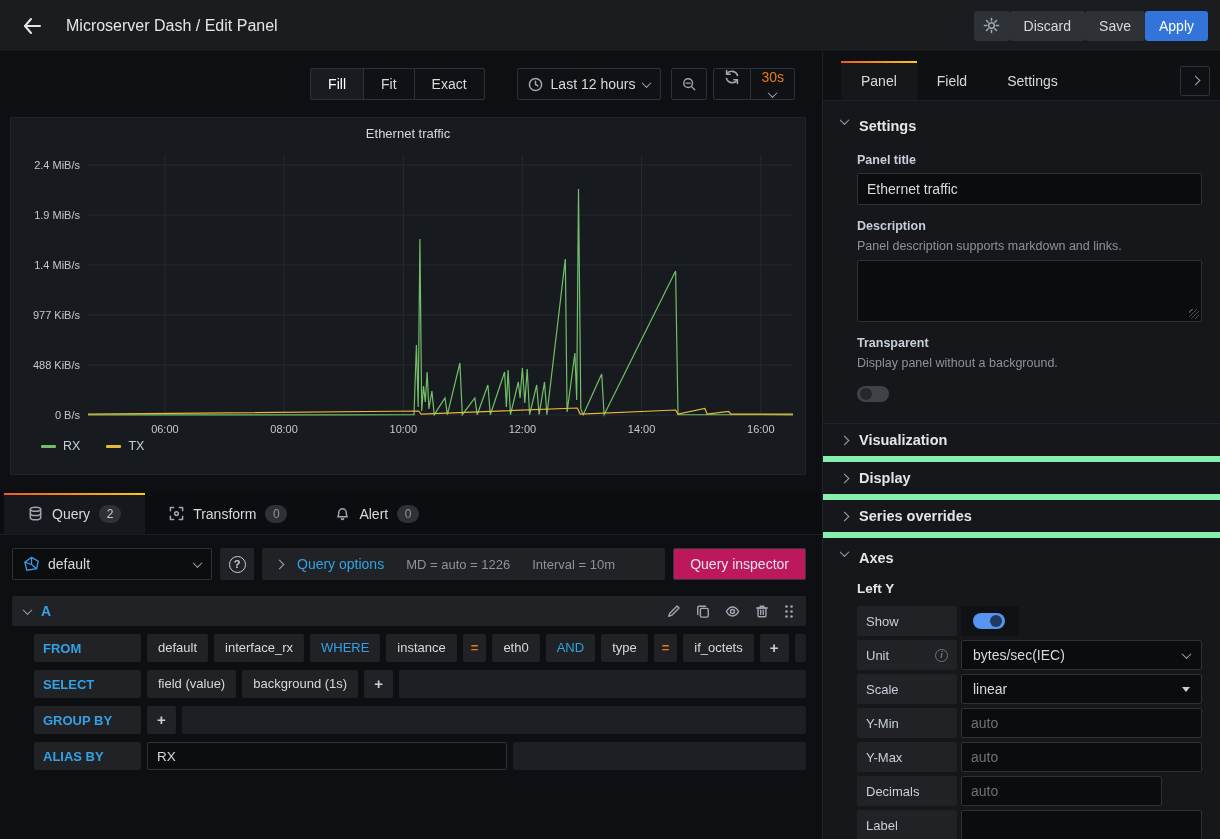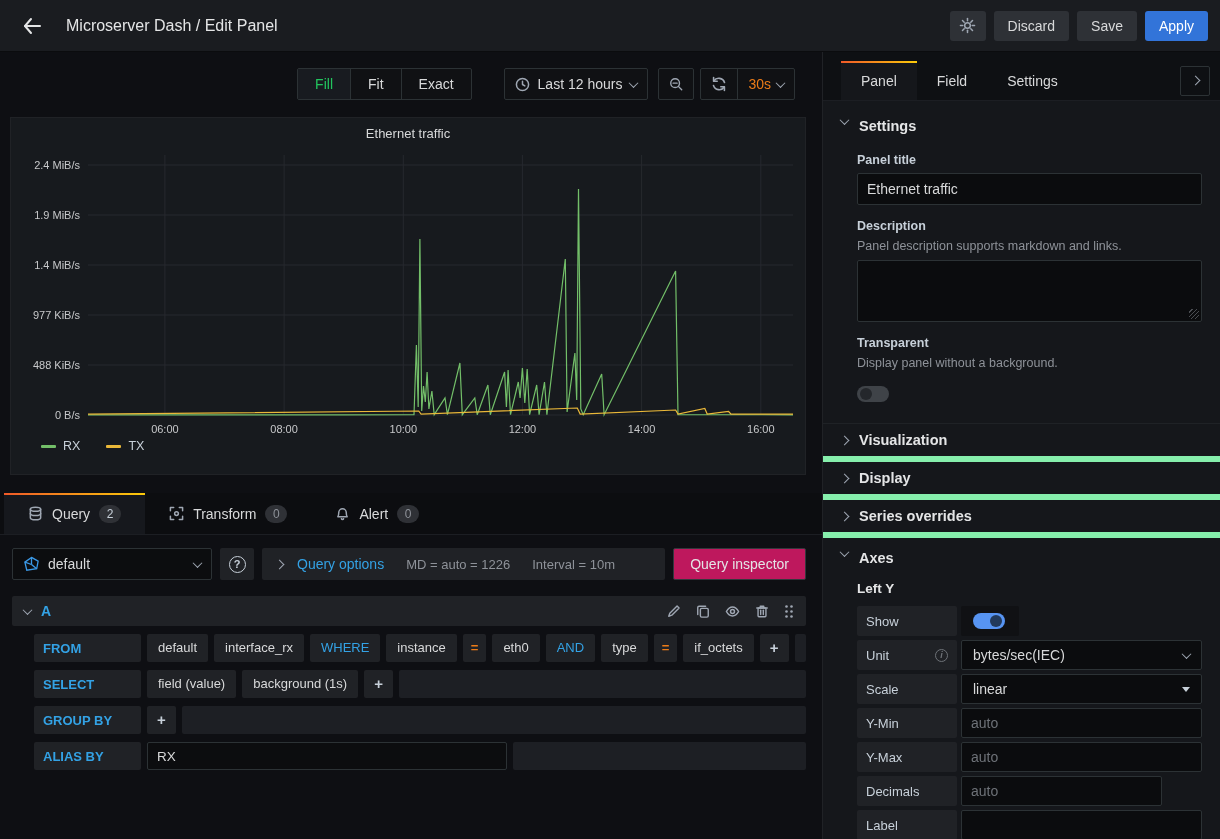--- a/index.html
+++ b/index.html
@@ -5,44 +5,44 @@
   * { margin:0; padding:0; box-sizing:border-box; }
   html,body { width:1220px; height:839px; overflow:hidden; background:#0e0f13;
     font-family:"Liberation Sans", sans-serif; color:#d8d9da; }
   :root{}
   
   .app-header { height:52px; background:#1a1c20; border-bottom:1px solid #0b0c0e;
     display:flex; align-items:center; padding:0 12px; }
   .back-btn { width:40px; height:40px; background:none; border:none; cursor:pointer;
     display:flex; align-items:center; justify-content:center; }
   .page-title { font-size:16px; font-weight:500; color:#e4e5e6; margin-left:14px; }
-  .hdr-right { margin-left:auto; display:flex; gap:8px; align-items:center; }
+  .hdr-right { margin-left:auto; display:flex; align-items:center; }
   .btn { height:30px; border:none; border-radius:3px; font-size:14px; color:#d8d9da;
     background:#2e3136; padding:0 14px; cursor:pointer; font-family:inherit; }
   .btn.icon-btn { width:36px; padding:0; display:flex; align-items:center; justify-content:center; }
   .btn.primary { background:#3274d9; color:#fff; font-weight:500; }
   
   .main { display:flex; height:787px; }
   .left-col { width:822px; flex:none; }
   
   .viz-toolbar { height:48px; display:flex; align-items:center; justify-content:flex-end;
     padding:16px 27px 0 0; }
   .seg-group { display:flex; border:1px solid #2c3235; border-radius:2px; height:32px;
     margin-right:32px; background:#101114; }
   .seg-group button { background:none; border:none; color:#d8d9da; font-size:14px;
     padding:0 17px; cursor:pointer; font-family:inherit; border-right:1px solid #2c3235; }
   .seg-group button:last-child { border-right:none; }
-  .seg-group button.active { color:#22c55e; background:#181b20; }
+  .seg-group button.active { color:#ffffff; background:#181b20; }
   .tool-btn { height:32px; display:flex; align-items:center; gap:8px; background:#101114;
     border:1px solid #2c3235; border-radius:2px; color:#d8d9da; font-size:14px;
     padding:0 10px; cursor:pointer; font-family:inherit; }
   .tool-btn + .tool-btn { margin-left:10px; }
   .refresh-group { display:flex; margin-left:6px; border:1px solid #2c3235; border-radius:2px;
     background:#101114; height:32px; align-items:stretch; }
-  .refresh-group .part { display:flex; align-items:center; padding:0 10px; cursor:pointer; gap:6px; }
+  .refresh-group .part { display:flex; align-items:center; padding:0 10px; cursor:pointer; gap:6px;flex-direction:column; }
   .refresh-group .part + .part { border-left:1px solid #2c3235; }
   .interval-txt { color:#eb7b18; font-size:14px; font-weight:500; }
   
   .chev { display:inline-block; width:7px; height:7px; border-right:1.6px solid #9fa7b3;
     border-bottom:1.6px solid #9fa7b3; }
   .chev.down { transform:rotate(45deg) translate(-1px,-1px); }
   .chev.right { transform:rotate(-45deg); }
   
   .chart-panel { margin:17px 16px 0 10px; height:358px; background:#171a1e;
     border:1px solid #202226; position:relative; }

